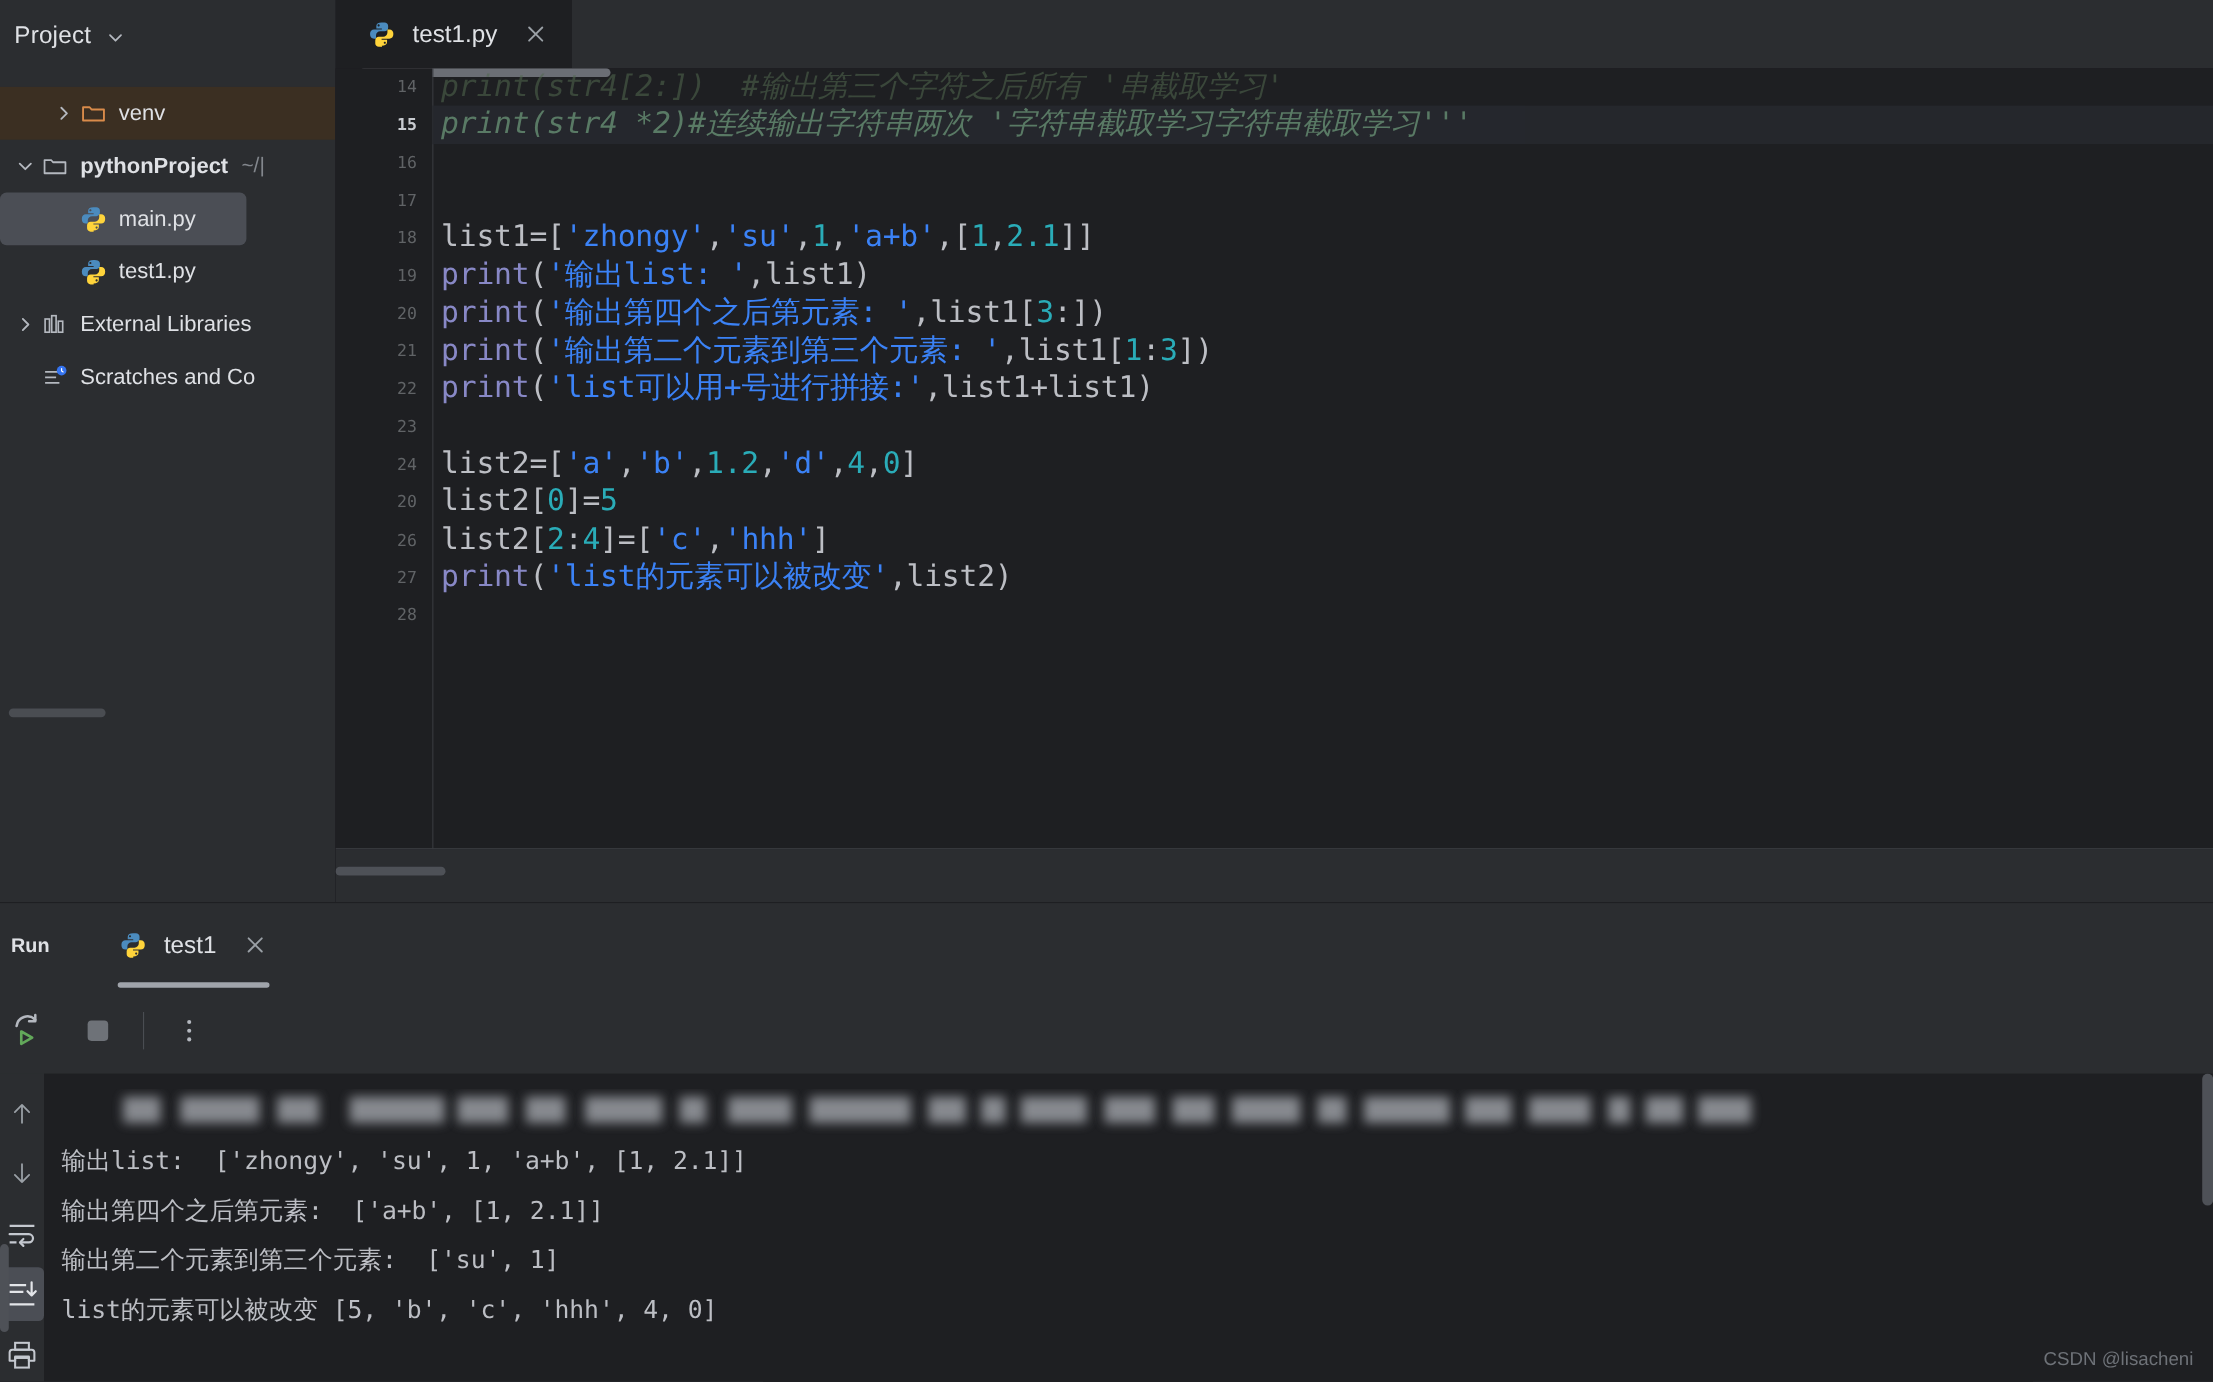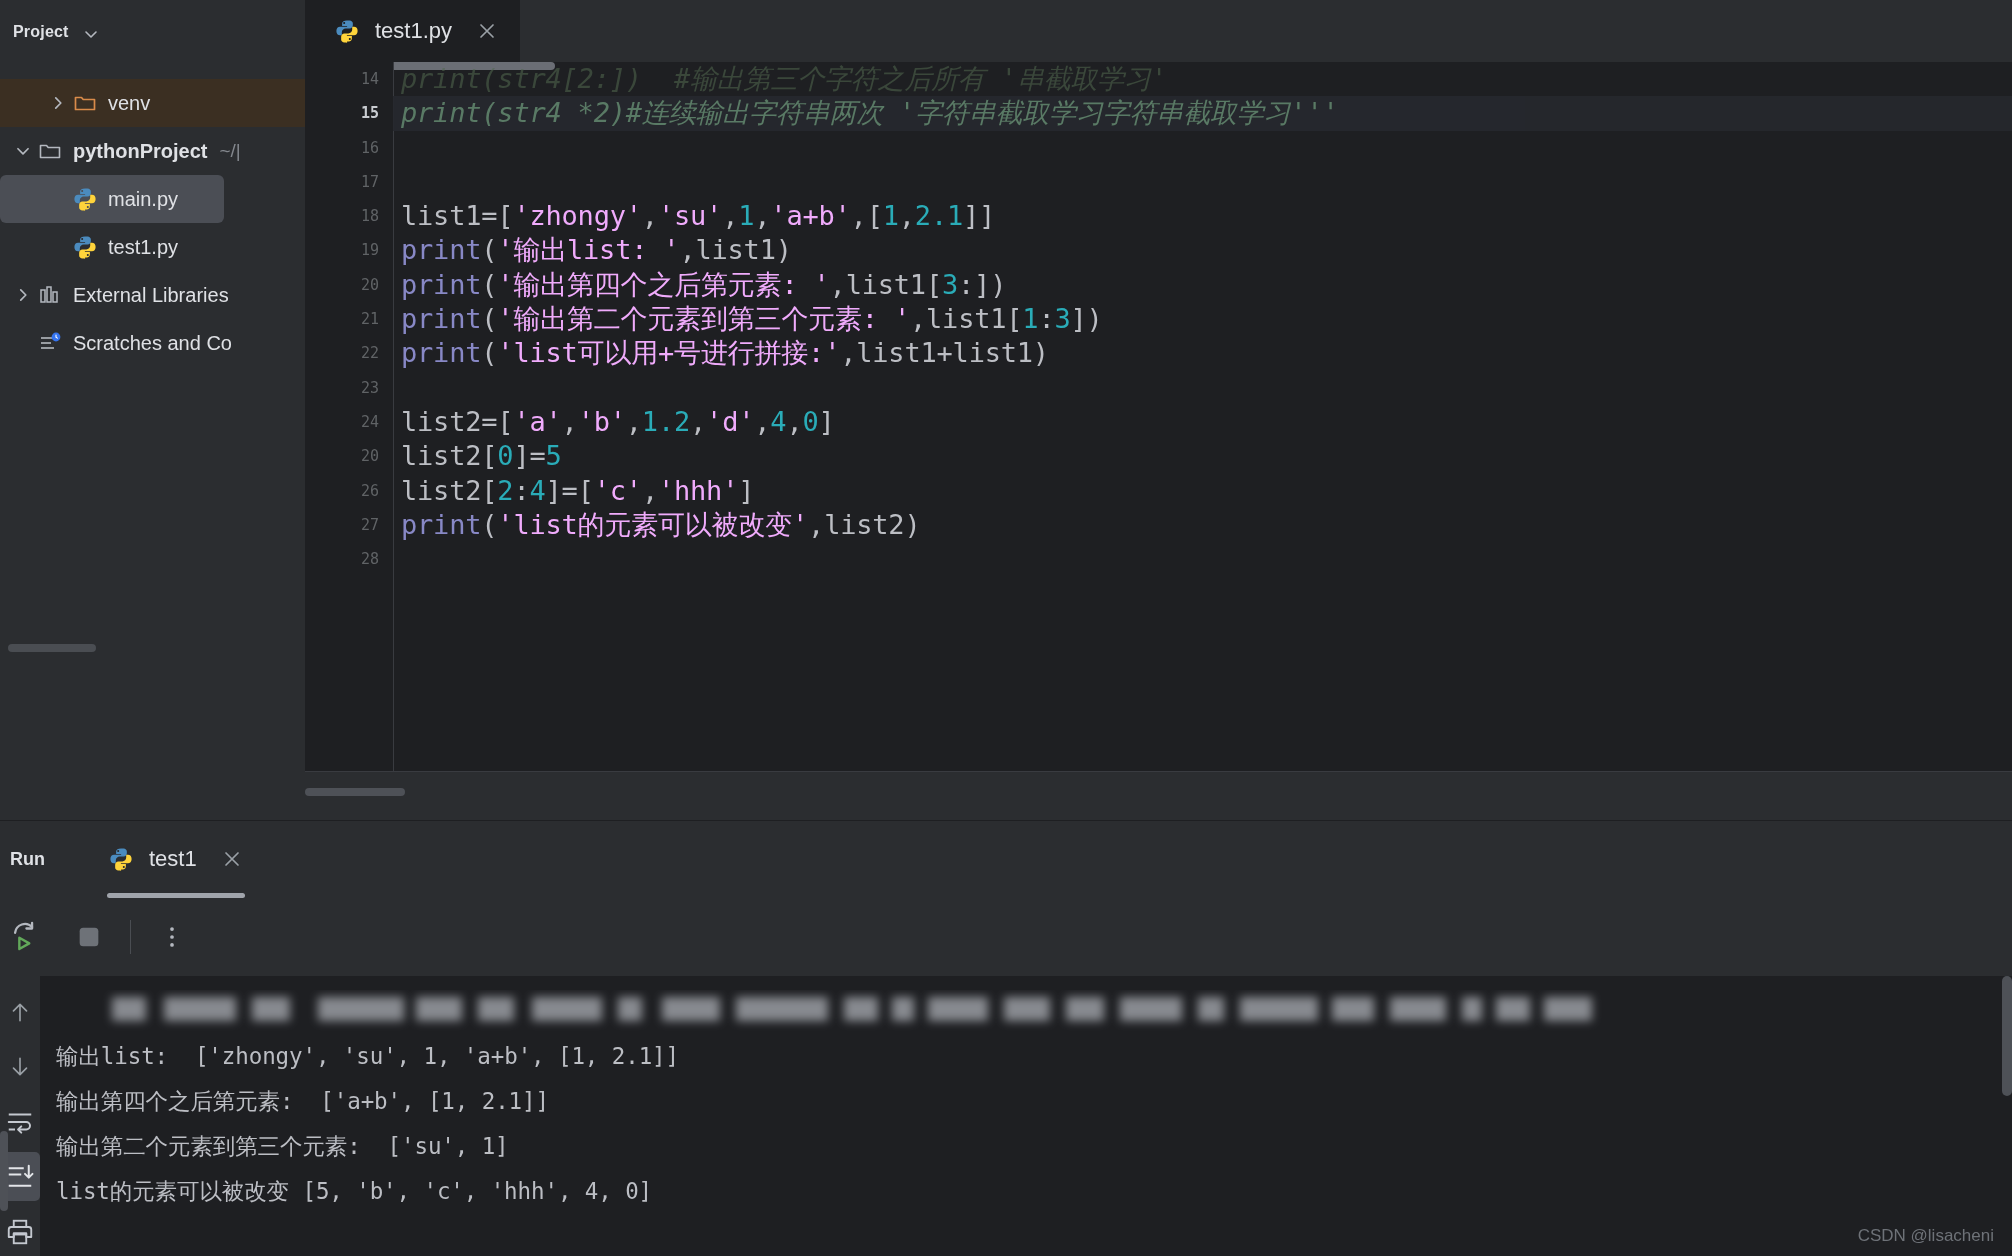--- a/index.html
+++ b/index.html
@@ -15,21 +15,21 @@
   
   .sidebar{
     position:absolute;left:0;top:0;width:305px;height:820px;
     background:#2b2d30;
     overflow:hidden;
   }
   .sidebar-header{
     height:64px;display:flex;align-items:center;padding-left:13px;
   }
   .sidebar-title{
-    font-size:16px;font-weight:bold;color:#dfe1e5;letter-spacing:.2px;
+    font-size:22px;font-weight:normal;color:#dfe1e5;letter-spacing:.2px;
   }
   .chev-down-small{
     margin-left:14px;width:16px;height:16px;position:relative;top:2px;
   }
   .tree{padding-top:15px;}
   .tree-row{
     display:flex;align-items:center;height:48px;padding-left:8px;
     white-space:nowrap;font-size:20px;color:#dfe1e5;
   }
   .tree-row.lvl0{padding-left:10px;}
@@ -93,21 +93,21 @@
   .cl{
     height:34.3px;line-height:34.3px;white-space:pre;
     font-family:"DejaVu Sans Mono","Liberation Mono",monospace;
     font-size:27px;padding-left:8px;color:#bcbec4;
     letter-spacing:-0.2px;
   }
   .cl.hl{background:#26282e;}
   .cl.dim{color:#5f826b;font-style:italic;opacity:.92;}
   .cl.faded{color:#51684f;font-style:italic;opacity:.55;}
   .kw{color:#8888c6;}
-  .str{color:#f0abfc;}
+  .str{color:#3b82f6;}
   .num{color:#2aacb8;}
 
   .bottom-fade{
     position:absolute;left:0;right:0;bottom:0;height:48px;background:#2b2d30;
   }
   .hscroll-edit{
     position:absolute;left:0;bottom:24px;width:100px;height:8px;
     background:#4e5157;border-radius:4px;
   }
   .hscroll-top{

